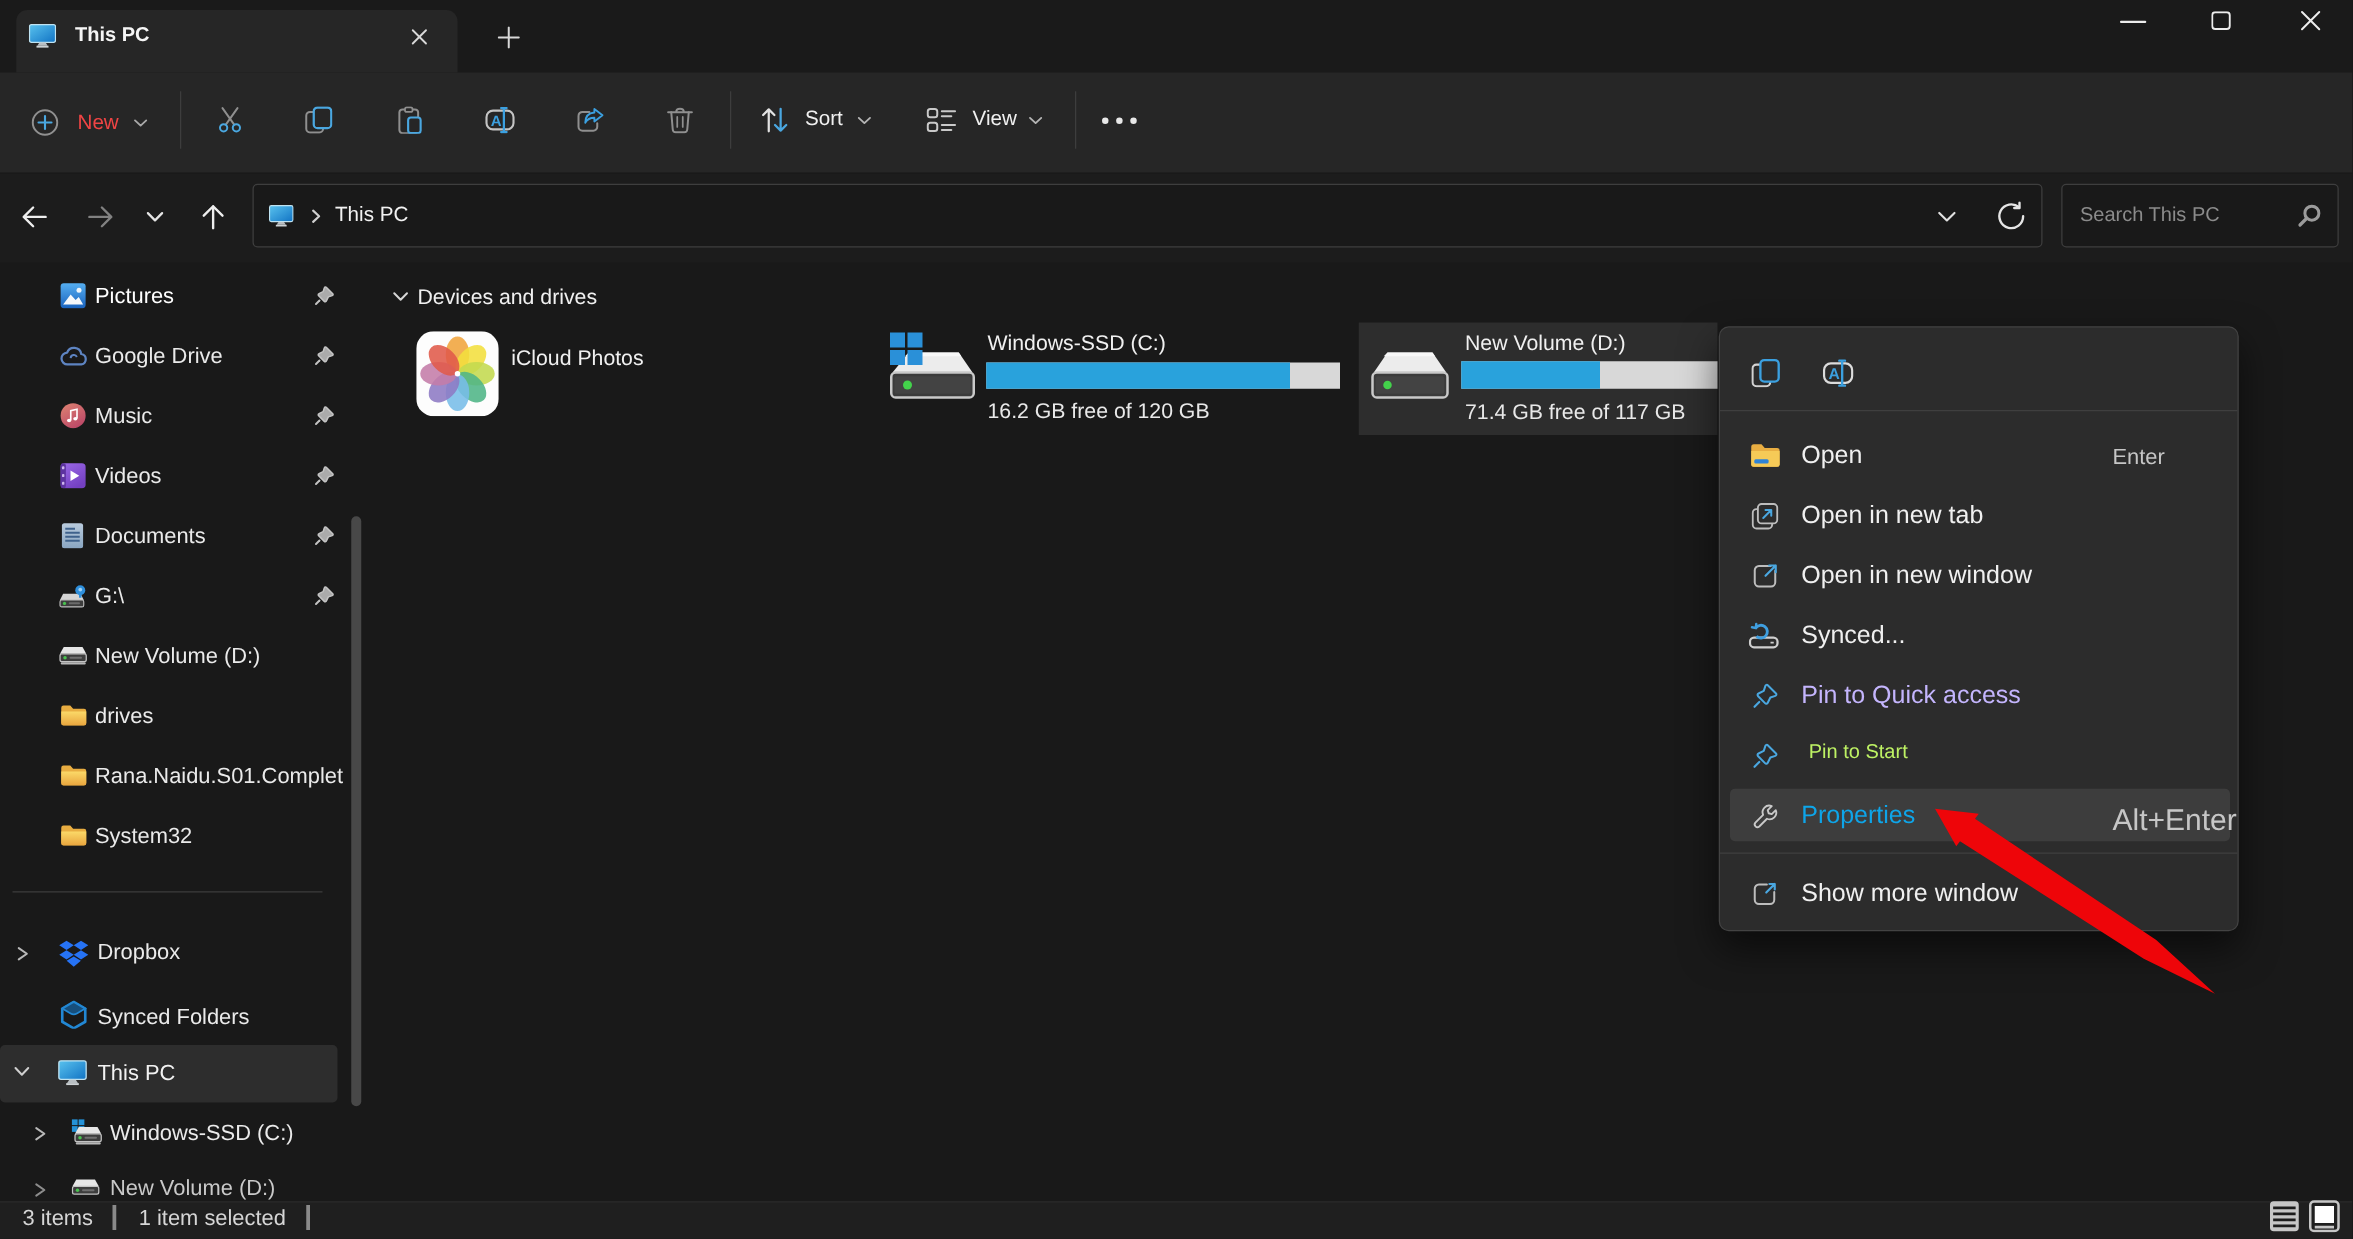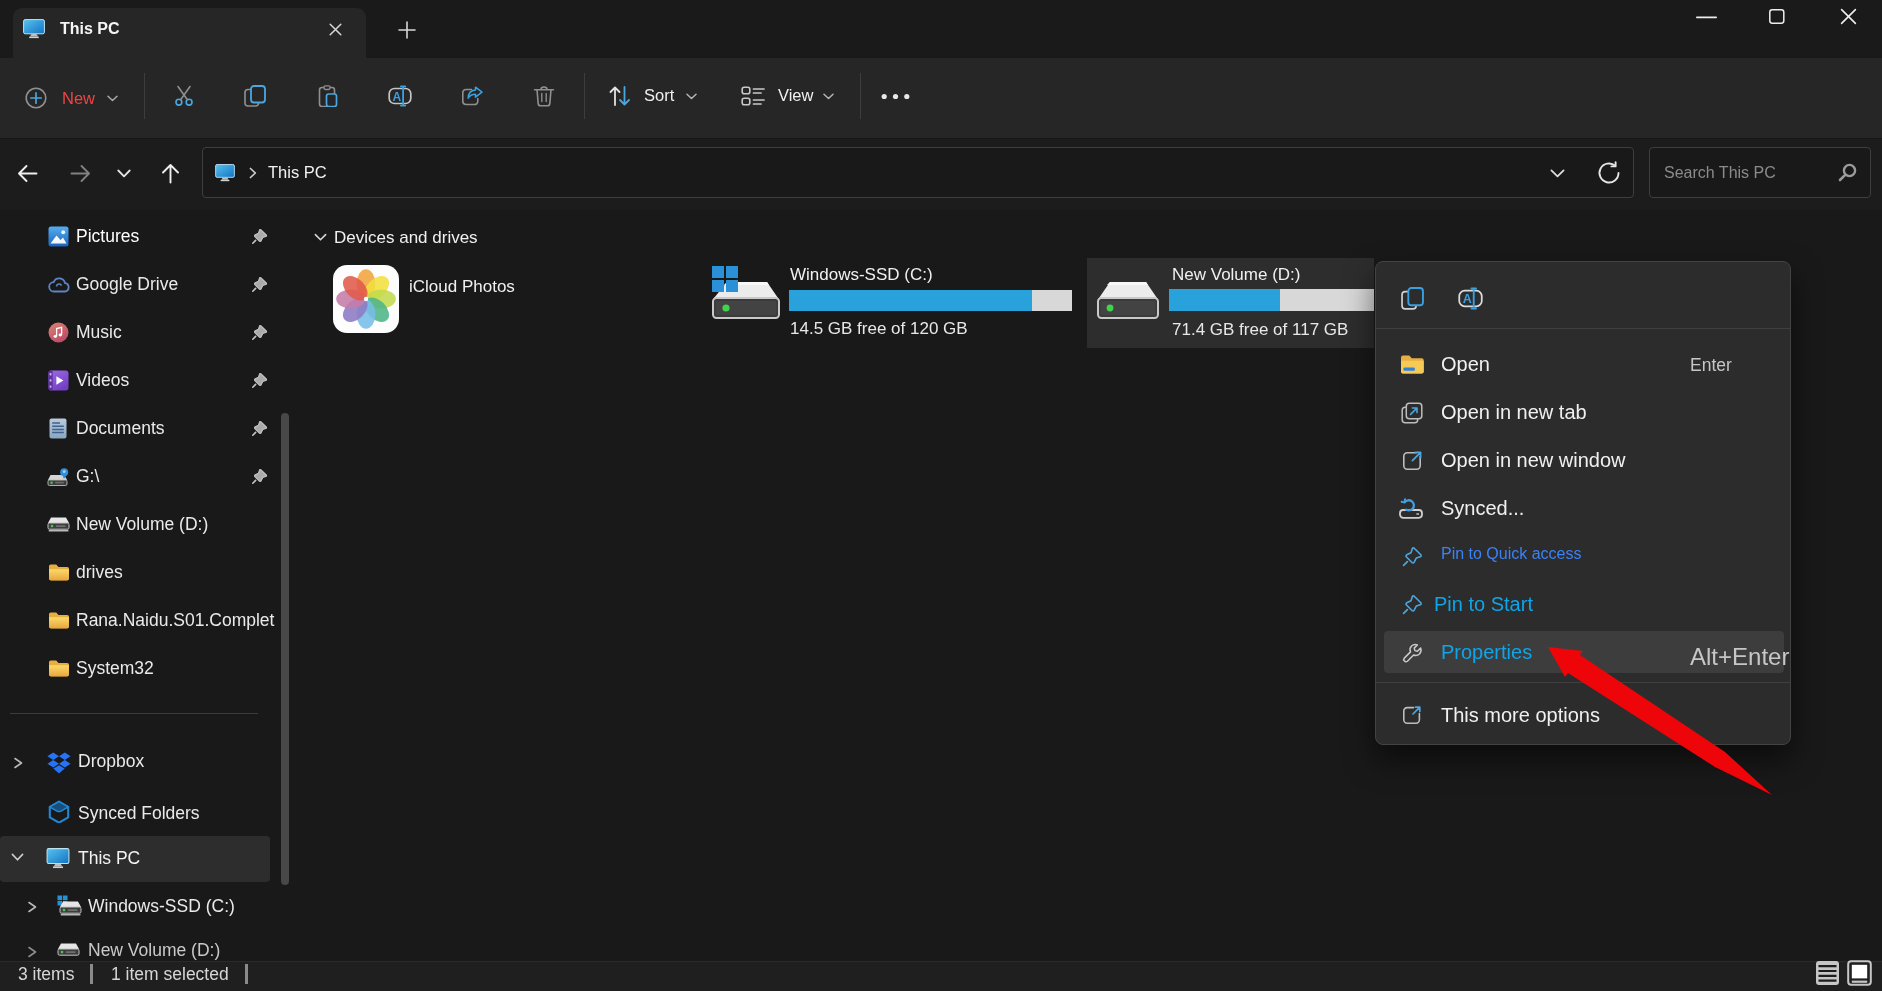--- a/index.html
+++ b/index.html
@@ -501,21 +501,21 @@
       </g>
 <rect x="2" y="36" width="66" height="20" rx="3.5" fill="#3b3b3b" stroke="#c9c9c9" stroke-width="2"></rect>
       <rect x="4.5" y="39" width="61" height="14" rx="2" fill="#434343"></rect>
       <circle cx="15" cy="46" r="3.6" fill="#43d24b"></circle>
     </svg>
   </div>
 <div class="abs" style="left:790px;top:265px;font-size:17px;color:#f0f0f0">Windows-SSD (C:)</div>
 <div class="abs" style="left:789px;top:290px;width:283px;height:21px;background:#d8d8d8">
     <div style="width:243px;height:21px;background:#29a2dc"></div>
   </div>
-<div class="abs" style="left:790px;top:319px;font-size:17px;color:#e8e8e8">14.5 GB free of 120 GB</div>
+<div class="abs" style="left:790px;top:319px;font-size:17px;color:#e8e8e8">16.2 GB free of 120 GB</div>
 
 <div class="abs" style="left:1087px;top:258px;width:287px;height:90px;background:#2d2d2d"></div>
 <div class="abs" id="ddrive" style="left:1096px;top:278px">
 <svg width="64" height="42" viewBox="0 0 64 42">
       <path d="M14 4 L50 4 L61 20 L3 20 Z" fill="#ececec"></path>
       <path d="M14 4 L50 4 L52 7 L11 7 Z" fill="#f8f8f8"></path>
 <rect x="2" y="20" width="60" height="20" rx="3.5" fill="#3b3b3b" stroke="#c9c9c9" stroke-width="2"></rect>
       <rect x="4.5" y="23" width="55" height="14" rx="2" fill="#434343"></rect>
       <circle cx="14" cy="30" r="3.4" fill="#43d24b"></circle>
     </svg>
@@ -599,43 +599,43 @@
       </svg>
     </div>
 <div class="abs" style="left:65px;top:235px;font-size:20px;color:#f0f0f0">Synced...</div>
 
 <div class="abs" style="left:25px;top:284px">
 <svg width="22" height="22" viewBox="0 0 22 22">
         <path d="M13.2 2.2 L19.8 8.8 C20.4 9.4 20.2 10.4 19.3 10.7 L15.3 12 L13.2 16.2 C12.8 17.1 11.7 17.2 11 16.5 L5.5 11 C4.8 10.3 4.9 9.2 5.8 8.8 L10 6.7 L11.3 2.7 C11.6 1.8 12.6 1.6 13.2 2.2 Z" fill="none" stroke="#4aa7e0" stroke-width="1.6" stroke-linejoin="round"></path>
         <path d="M6.4 15.6 L2.6 19.4" stroke="#4aa7e0" stroke-width="1.7" stroke-linecap="round"></path>
       </svg>
     </div>
-<div class="abs" style="left:65px;top:283px;font-size:16px;color:#3b82f6">Pin to Quick access</div>
+<div class="abs" style="left:65px;top:283px;font-size:20px;color:#c4b5fd">Pin to Quick access</div>
 
 <div class="abs" style="left:25px;top:332px">
 <svg width="22" height="22" viewBox="0 0 22 22">
         <path d="M13.2 2.2 L19.8 8.8 C20.4 9.4 20.2 10.4 19.3 10.7 L15.3 12 L13.2 16.2 C12.8 17.1 11.7 17.2 11 16.5 L5.5 11 C4.8 10.3 4.9 9.2 5.8 8.8 L10 6.7 L11.3 2.7 C11.6 1.8 12.6 1.6 13.2 2.2 Z" fill="none" stroke="#4aa7e0" stroke-width="1.6" stroke-linejoin="round"></path>
         <path d="M6.4 15.6 L2.6 19.4" stroke="#4aa7e0" stroke-width="1.7" stroke-linecap="round"></path>
       </svg>
     </div>
-<div class="abs" style="left:58px;top:331px;font-size:20px;color:#0ea5e9">Pin to Start</div>
+<div class="abs" style="left:71px;top:331px;font-size:16px;color:#bef264">Pin to Start</div>
 
 <div class="abs" style="left:25px;top:380px">
 <svg width="22" height="22" viewBox="0 0 22 22">
         <path d="M19.6 6.1 a5.3 5.3 0 0 1-7 6.9 l-6.2 6.2 a2.2 2.2 0 0 1-3.1-3.1 l6.2-6.2 a5.3 5.3 0 0 1 6.9-7 l-3.2 3.2 l0.7 2.5 l2.5 0.7 z" fill="none" stroke="#c9c9c9" stroke-width="1.5" stroke-linejoin="round"></path>
       </svg>
     </div>
 <div class="abs" style="left:65px;top:379px;font-size:20px;color:#0ea5e9">Properties</div>
 <div class="abs" style="left:314px;top:381px;font-size:24px;color:#c6c6c6">Alt+Enter</div>
 <div class="abs" style="left:0;top:420px;width:414px;height:1px;background:#3f3f3f"></div>
 
 <div class="abs" style="left:25px;top:442px">
 <svg width="22" height="22" viewBox="0 0 22 22">
         <path d="M12.5 3.6 H6.2 A3.4 3.4 0 0 0 2.8 7 V15.8 A3.4 3.4 0 0 0 6.2 19.2 H15 A3.4 3.4 0 0 0 18.4 15.8 V9.5" fill="none" stroke="#bdbdbd" stroke-width="1.6" stroke-linecap="round"></path>
         <path d="M12 10 L18.8 3.2 M14.5 3.2 H18.8 V7.5" fill="none" stroke="#4aa7e0" stroke-width="1.7" stroke-linecap="round" stroke-linejoin="round"></path>
       </svg>
     </div>
-<div class="abs" style="left:65px;top:442px;font-size:20px;color:#f0f0f0">This more options</div>
+<div class="abs" style="left:65px;top:442px;font-size:20px;color:#f0f0f0">Show more window</div>
 </div>
 
 <svg class="abs" style="left:1540px;top:640px" width="240" height="165" viewBox="0 0 240 165">
 <polygon points="8,7 43,11 40,15 185,112 232,155 175,127 28,33 25,37" fill="#ee0509"></polygon>
 </svg>
 
 </body></html>

